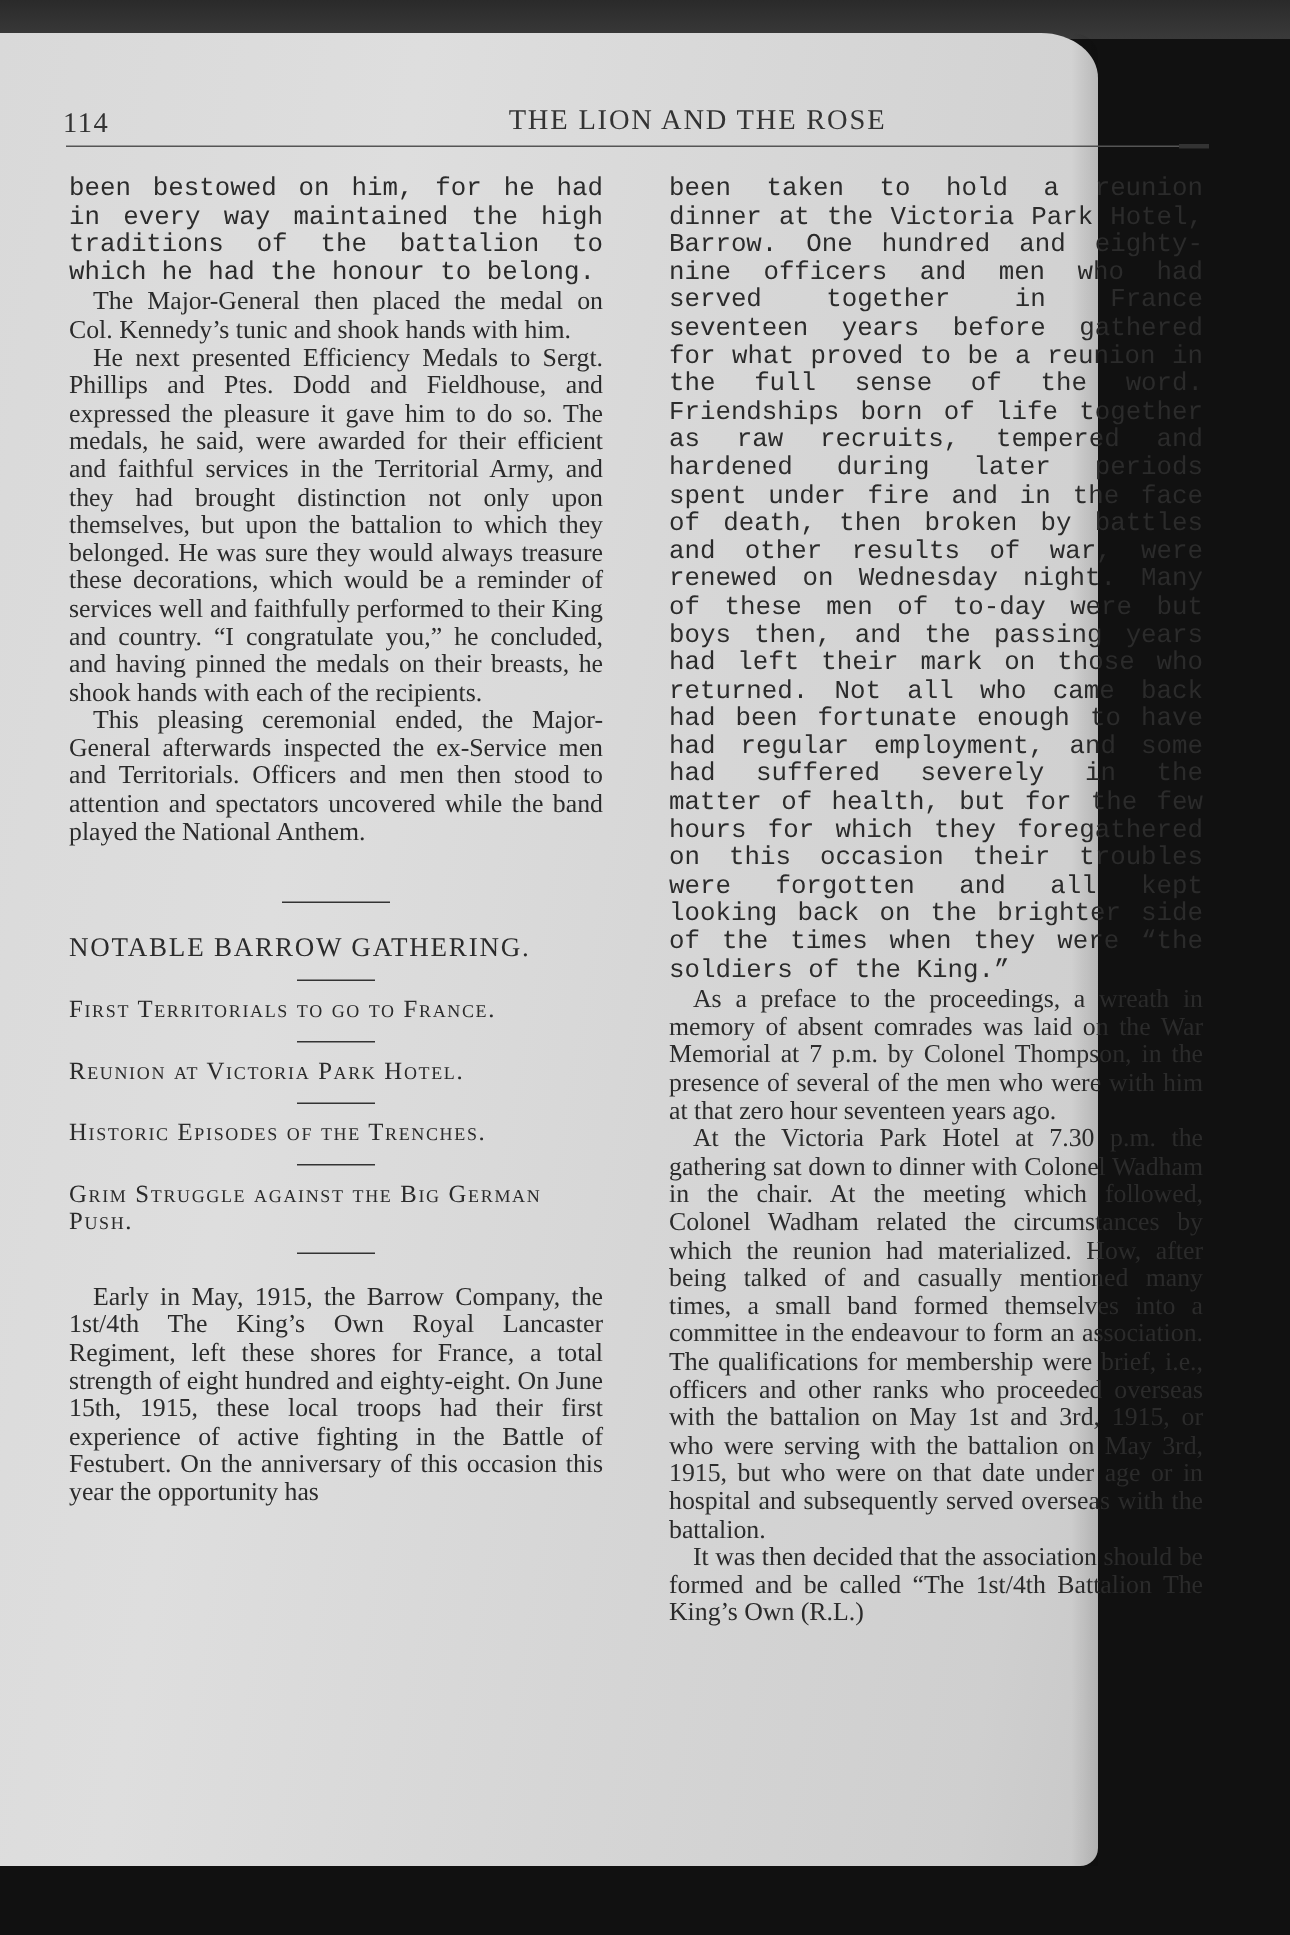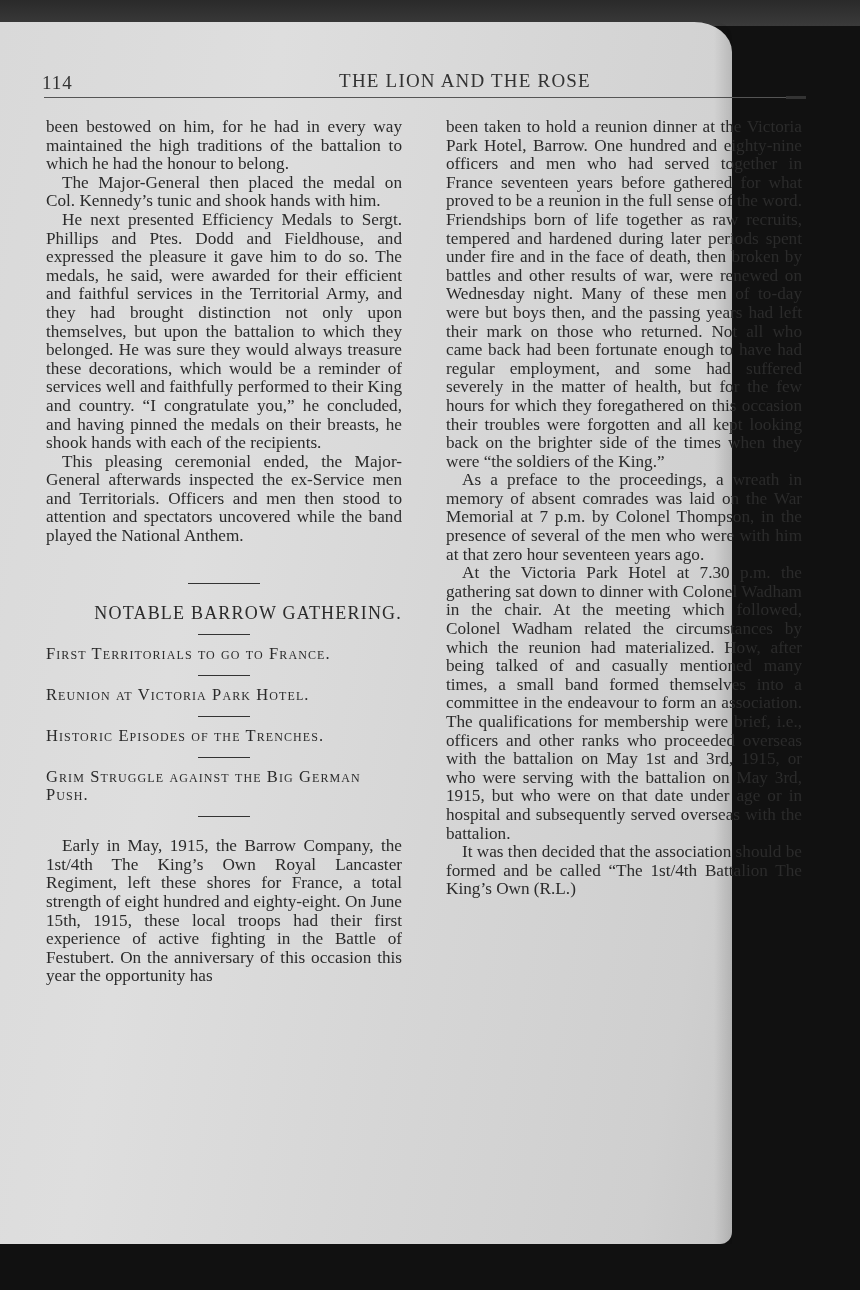--- a/index.html
+++ b/index.html
@@ -39,25 +39,25 @@
     position: absolute; left: 786px; top: 74px; width: 20px; height: 3px; background: #333;
   }
   .col {
     position: absolute; top: 96px;
     font-size: 17.2px; line-height: 18.6px; color: #2b2b2b;
     text-align: justify; hyphens: none;
   }
   .col-left { left: 46px; width: 356px; }
   .col-right { left: 446px; width: 356px; }
   .col p { margin: 0; text-indent: 16px; }
-  .col p.noindent { text-indent: 0; }
+  .col p.noindent { text-indent: 0; font-family: Liberation Mono, monospace; }
   .rule-short { width: 72px; height: 1px; background: #333; margin: 0 auto; }
   .rule-tiny { width: 52px; height: 1px; background: #333; margin: 0 auto; }
   .article-title {
-    text-align: right; font-size: 18px; letter-spacing: 1.2px; margin: 20px 0 12px 0;
+    text-align: left; font-size: 18px; letter-spacing: 1.2px; margin: 20px 0 12px 0;
   }
   .subhead {
     text-align: left; font-variant: small-caps; font-size: 16.5px; letter-spacing: 1.1px;
     margin: 10px 0 12px 0; line-height: 18px;
   }
   .spacer-lg { height: 37px; }
   .spacer-md { height: 20px; }
 </style>
 </head>
 <body>

